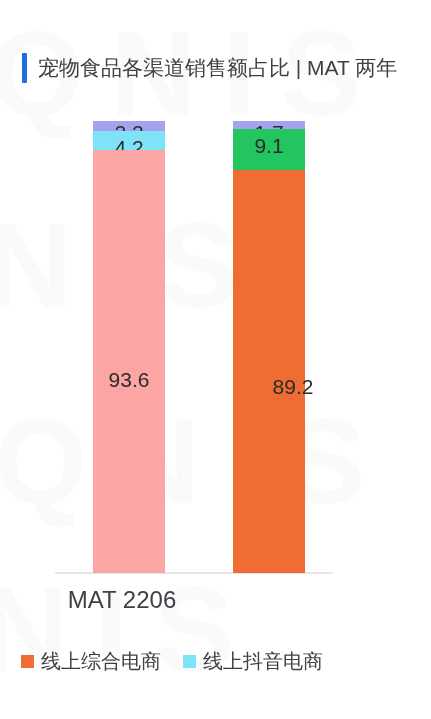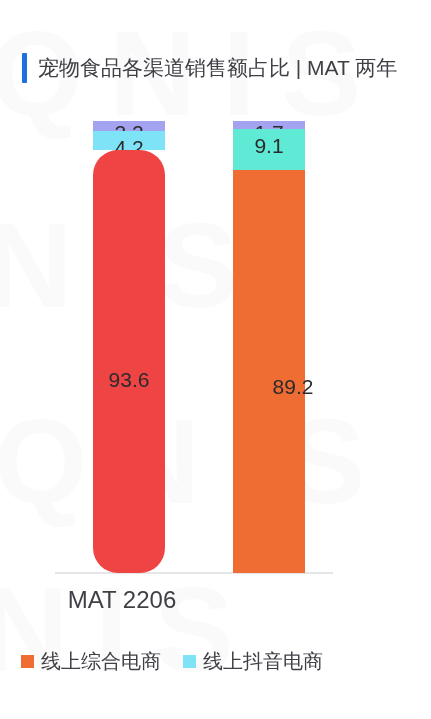--- a/index.html
+++ b/index.html
@@ -171,30 +171,30 @@
 <div class="plot">
   <div class="axis-line"></div>
 
   <div class="bar" id="bar-0">
     <div class="seg seg-offline" style="background: rgb(163, 163, 239); height: 2.2%;">
       <span class="seg-label">2.2</span>
     </div>
     <div class="seg seg-douyin" style="background: rgb(126, 227, 247); height: 4.2%;">
       <span class="seg-label">4.2</span>
     </div>
-    <div class="seg seg-ecom" style="background: #ef4444; height: 93.6%; border-radius: 25px;">
+    <div class="seg seg-ecom" style="background: #fca5a5; height: 93.6%;">
       <span class="seg-label">93.6</span>
     </div>
   </div>
 
   <div class="bar" id="bar-1">
     <div class="seg seg-offline" style="background: rgb(163, 163, 239); height: 1.7%;">
       <span class="seg-label">1.7</span>
     </div>
-    <div class="seg seg-douyin" style="background: #5eead4; height: 9.1%;">
+    <div class="seg seg-douyin" style="background: #22c55e; height: 9.1%;">
       <span class="seg-label">9.1</span>
     </div>
     <div class="seg seg-ecom" style="background: rgb(239, 108, 51); height: 89.2%;">
       <span class="seg-label">89.2</span>
     </div>
   </div>
 
   <div class="tick" id="tick-0">MAT 2206</div>
 </div>
 

